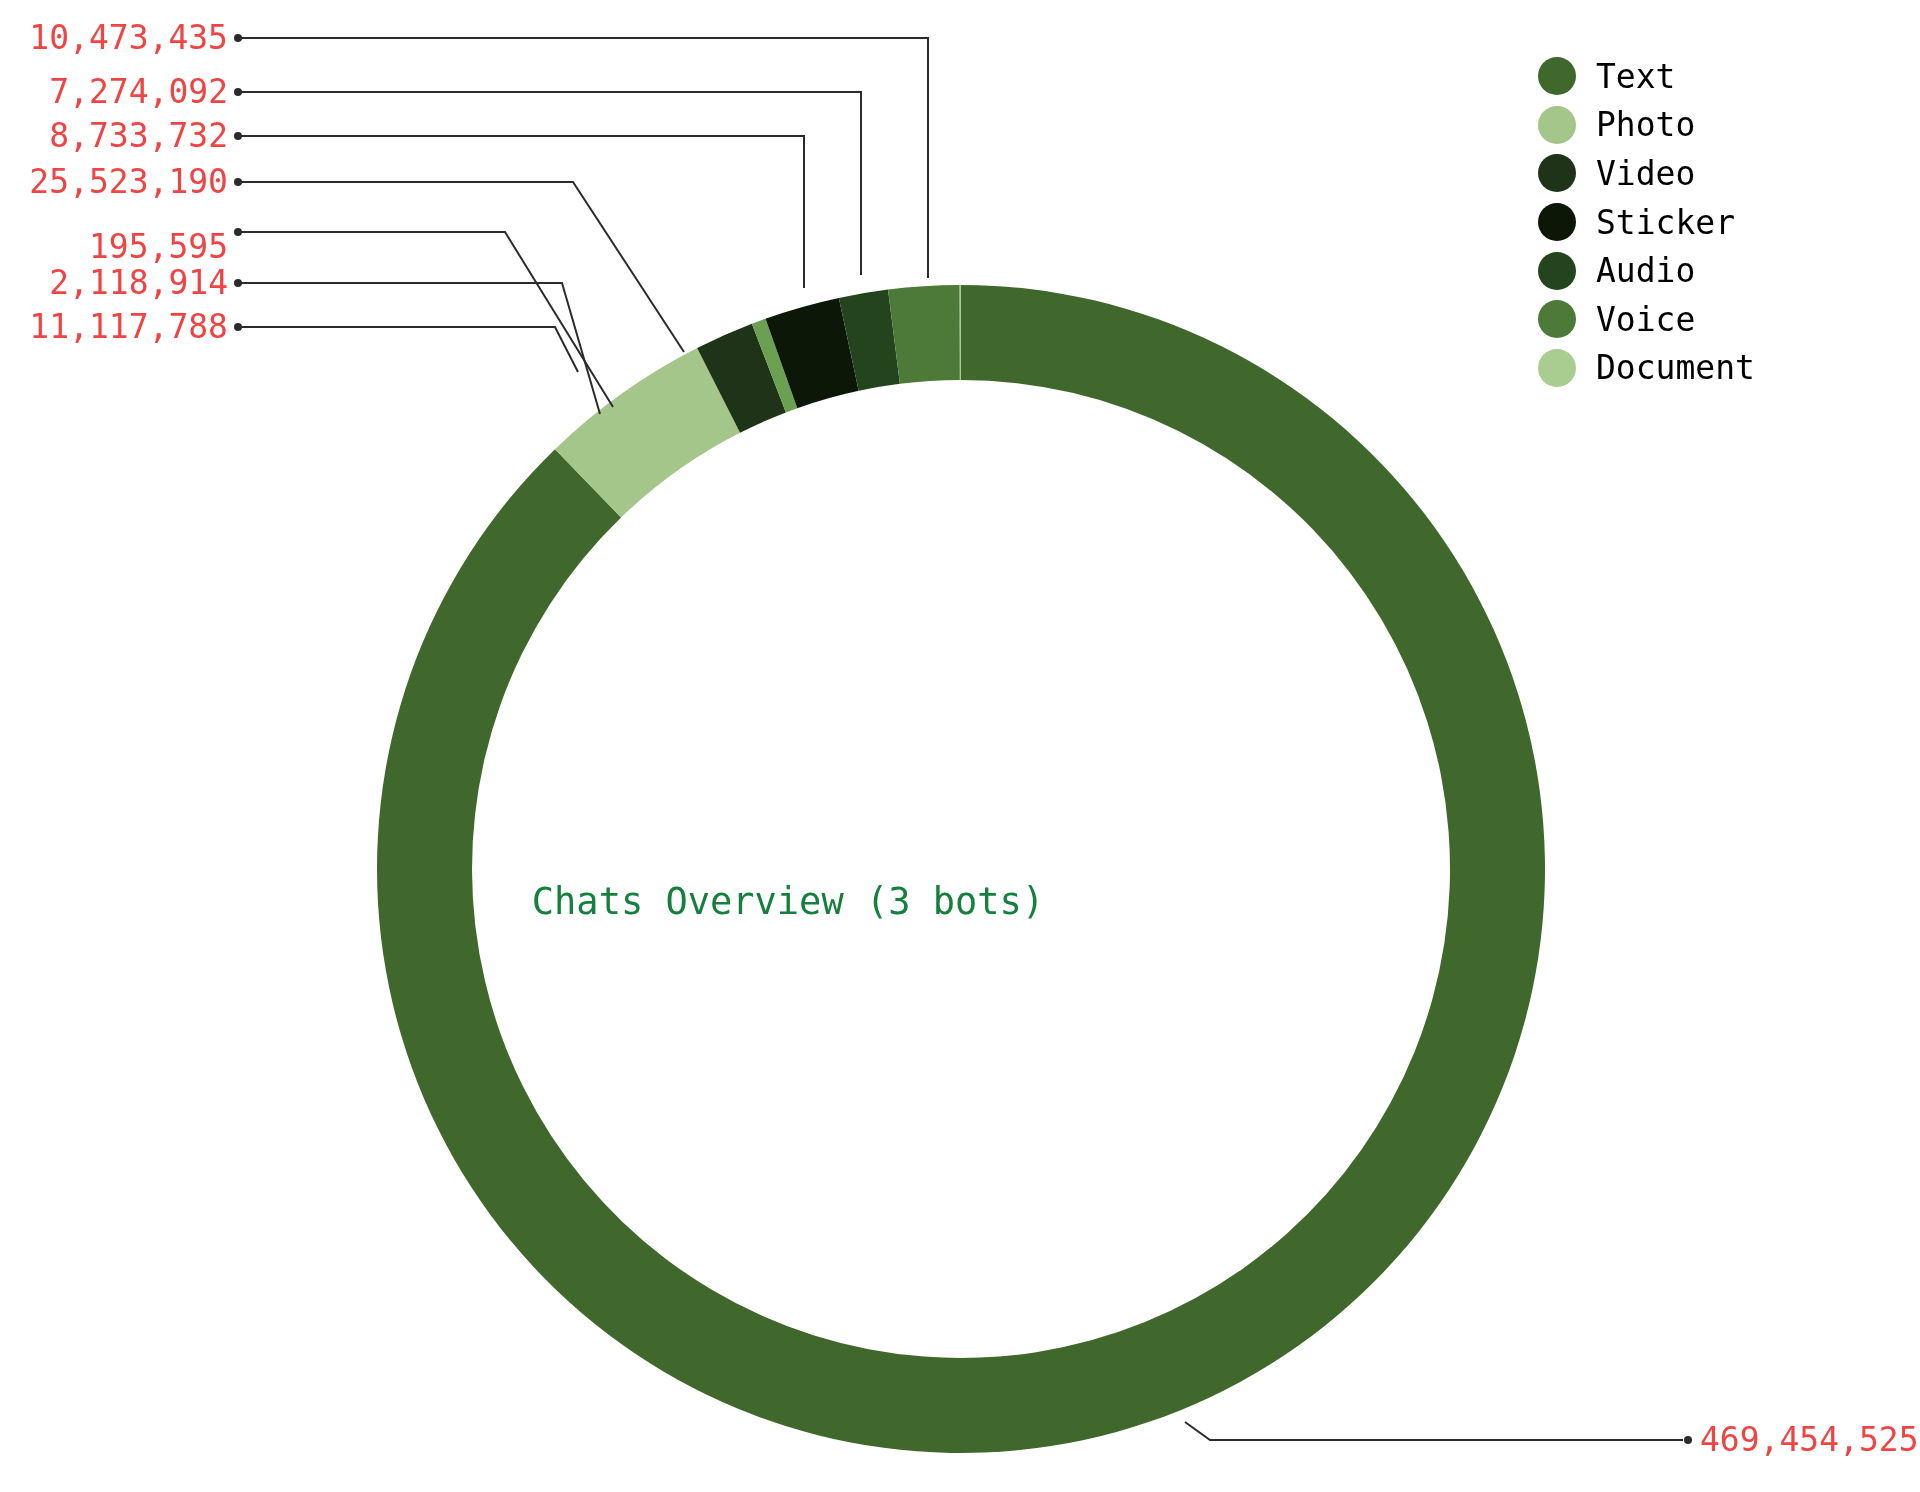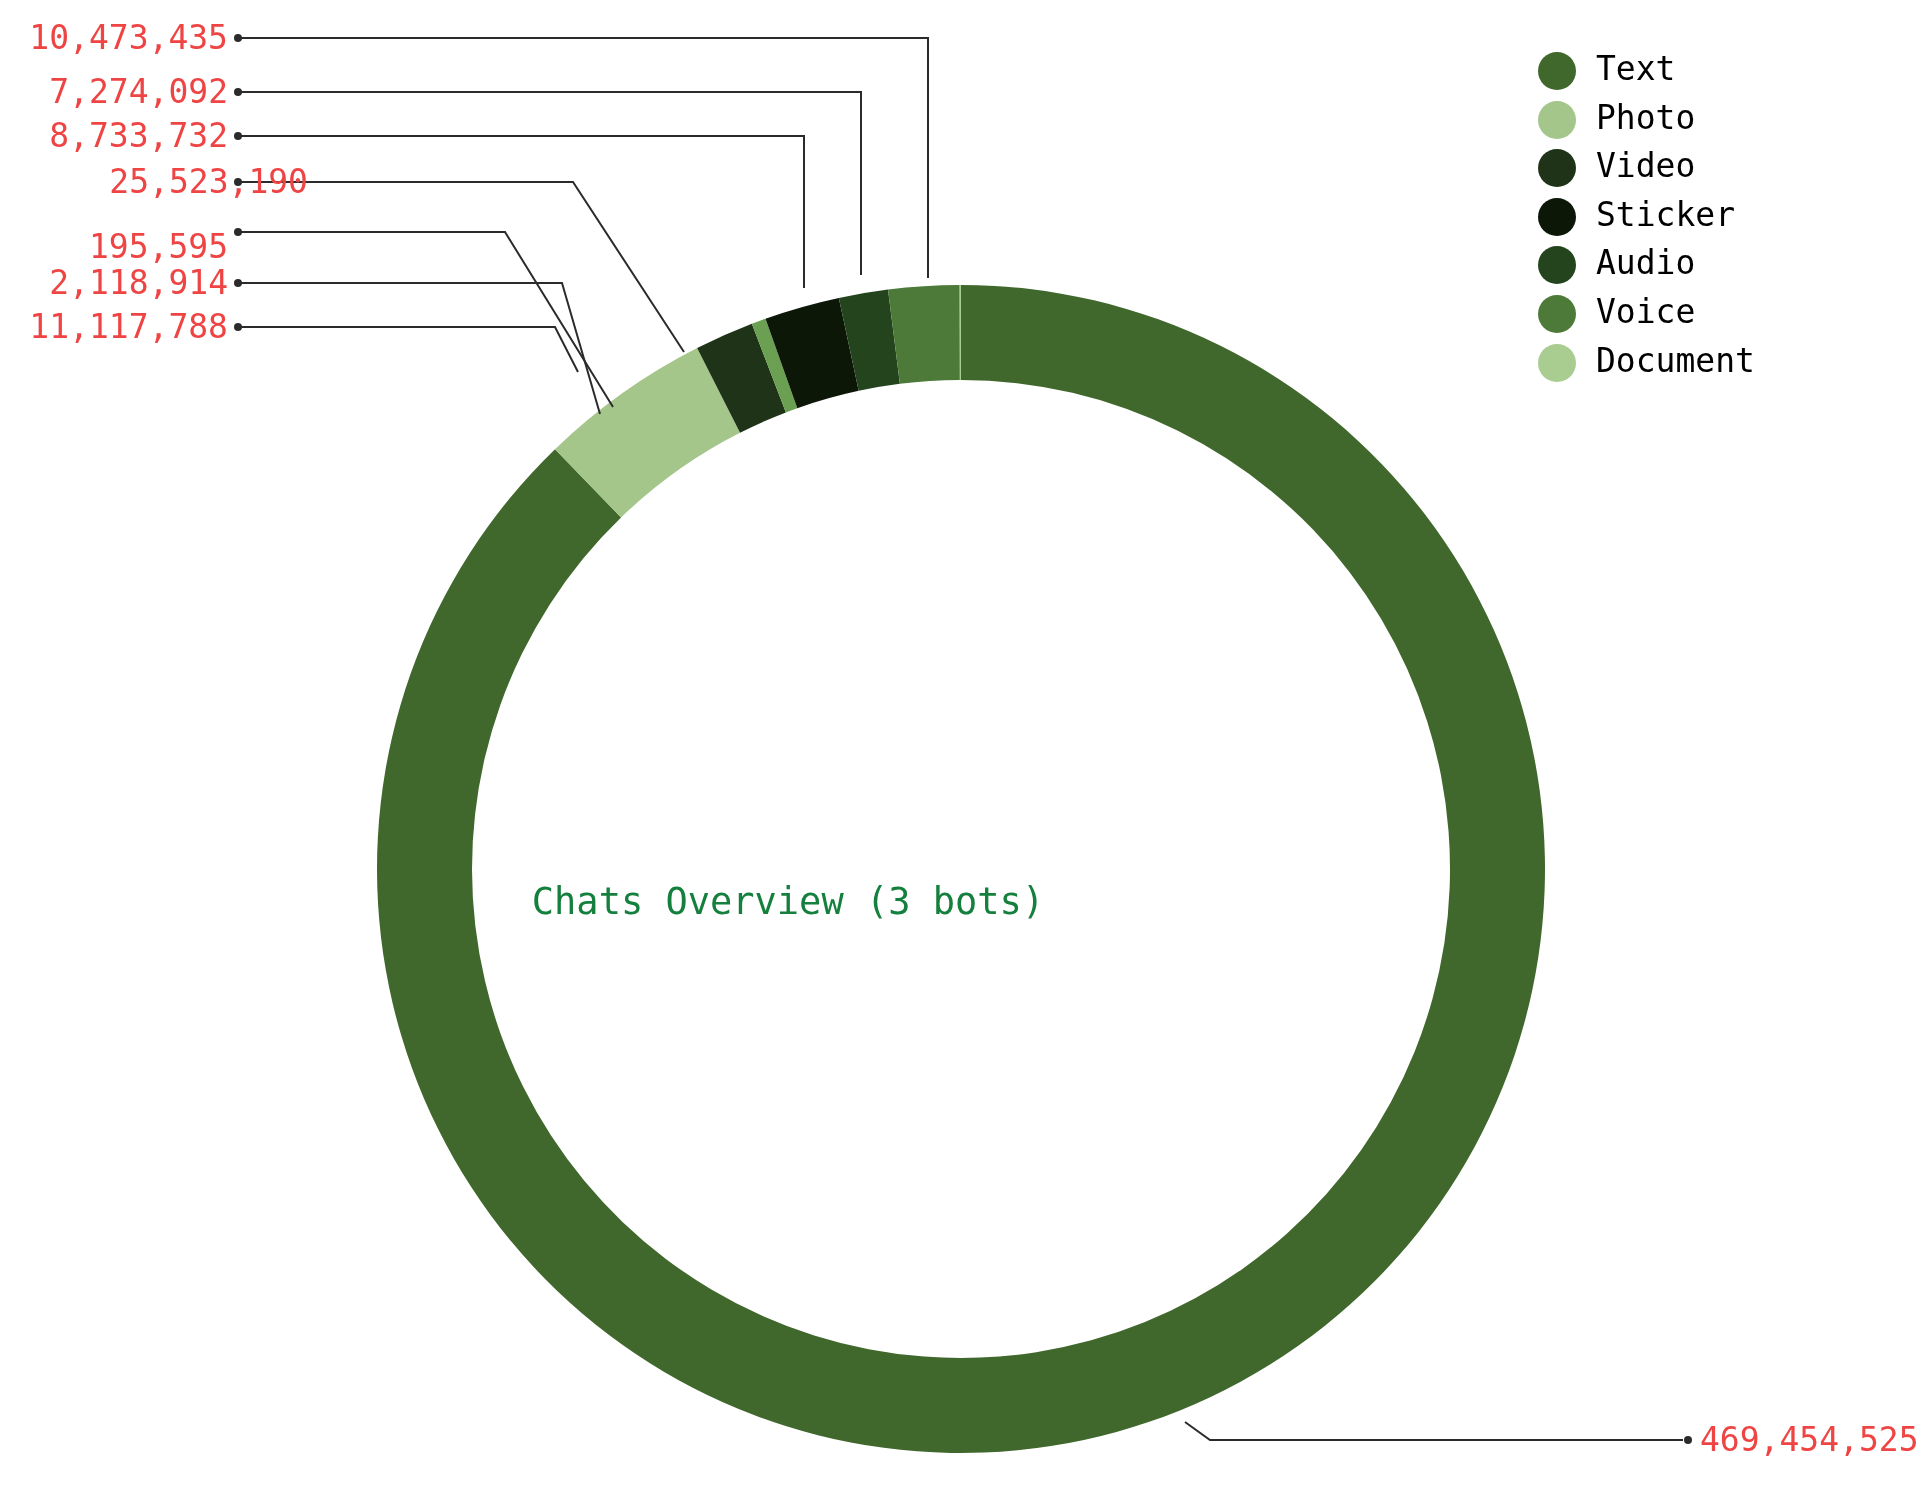--- a/index.html
+++ b/index.html
@@ -13,21 +13,21 @@
   #chart-root{position:absolute;left:0;top:0;width:1920px;height:1492px;}
   svg#donut-svg{position:absolute;left:0;top:0;width:1920px;height:1492px;}
 
   .legend{
     position:absolute;
     left:1538px;top:52px;
     display:flex;flex-direction:column;
     gap:0px;
   }
   .legend-row{
-    display:flex;
+    display:flex;align-items:center;
     height:48.6px;
   }
   .legend-swatch{
     width:38px;height:38px;border-radius:50%;
     flex:0 0 auto;margin-right:20px;
   }
   .legend-label{
     font-size:33px;
     color:#000000;
     letter-spacing:0px;
@@ -125,19 +125,19 @@
       <div class="legend-row">
         <span class="legend-swatch" style="background: rgb(169, 205, 144);"></span>
         <span class="legend-label">Document</span>
       </div>
     </div>
 
   <div id="value-labels">
       <div class="value-label right-aligned" style="right: 1692px; top: 21px;">10,473,435</div>
       <div class="value-label right-aligned" style="right: 1692px; top: 75px;">7,274,092</div>
       <div class="value-label right-aligned" style="right: 1692px; top: 119px;">8,733,732</div>
-      <div class="value-label right-aligned" style="right: 1612px; top: 165px; margin-left: 33px;">25,523,190</div>
+      <div class="value-label right-aligned" style="right: 1692px; top: 165px; margin-left: 33px;">25,523,190</div>
       <div class="value-label right-aligned" style="right: 1692px; top: 215px; margin-top: 15px;">195,595</div>
       <div class="value-label right-aligned" style="right: 1692px; top: 266px;">2,118,914</div>
       <div class="value-label right-aligned" style="right: 1692px; top: 310px;">11,117,788</div>
       <div class="value-label" style="left: 1700px; top: 1423px;">469,454,525</div>
     </div>
 </div>
 
 </body></html>

